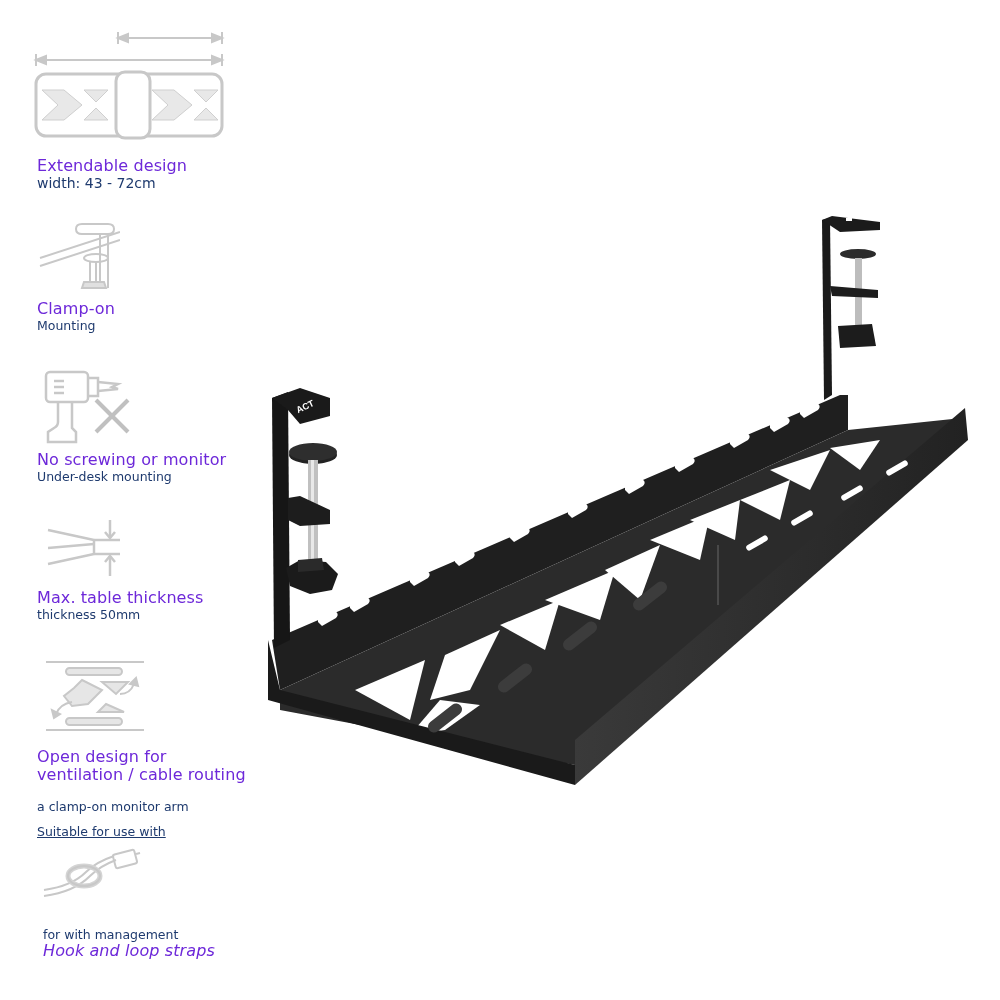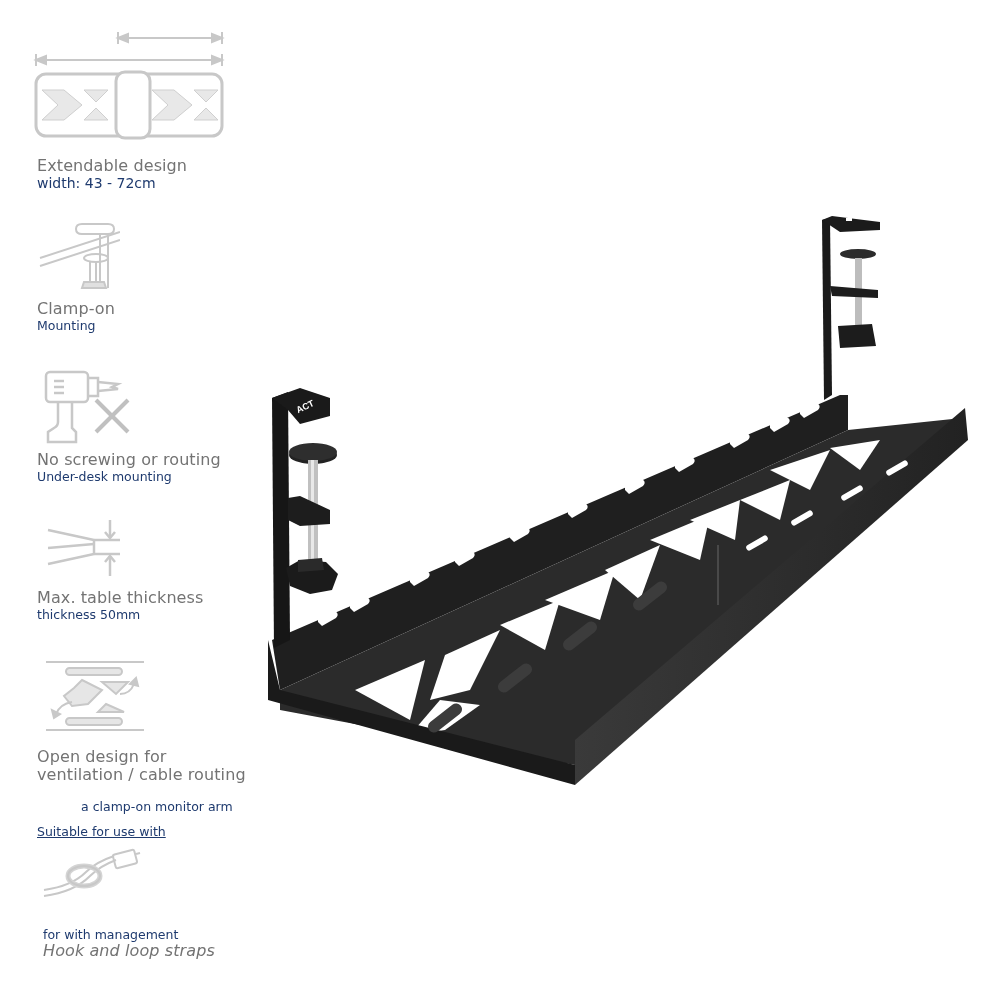--- a/index.html
+++ b/index.html
@@ -1,20 +1,20 @@
 <!DOCTYPE html>
 <html><head>
 <meta charset="utf-8">
 <style>
   html, body { margin: 0; padding: 0; background: #ffffff; }
   body { width: 1000px; height: 1000px; position: relative; overflow: hidden;
          font-family: "DejaVu Sans", "Liberation Sans", sans-serif; }
   .feature { position: absolute; left: 0; width: 260px; }
   .icon { position: absolute; }
-  .title { position: absolute; color: #737373; font-size: 16px; line-height: 18px;
+  .title { position: absolute; color: #6d28d9; font-size: 16px; line-height: 18px;
            font-weight: 500; letter-spacing: 0.1px; white-space: nowrap; }
   .sub { position: absolute; color: #1e3a6e; font-size: 12.5px; line-height: 15px;
          white-space: nowrap; }
   .product { position: absolute; left: 260px; top: 200px; width: 740px; height: 600px; }
 </style>
 </head>
 <body>
 
 <div class="feature">
   <svg class="icon" style="left:32px; top:28px;" width="195" height="112" viewBox="0 0 195 112">
@@ -72,21 +72,21 @@
         <line x1="10" y1="23" x2="20" y2="23"></line>
       <path d="M44 8 h10 v18 h-10"></path>
       <path d="M54 12 l20 2 -6 3 6 2 -20 2"></path>
       <path d="M14 32 v20 q0 4 -4 6 l-6 4 v10 h28 v-10 l-4 -4 v-26"></path>
     </g>
     <g stroke="#c0c0c0" stroke-width="4">
       <line x1="52" y1="30" x2="84" y2="62"></line>
       <line x1="84" y1="30" x2="52" y2="62"></line>
     </g>
   </svg>
-  <div class="title" style="left:37px; top:451px;">No screwing or routing</div>
+  <div class="title" style="left:37px; top:451px;">No screwing or monitor</div>
   <div class="sub" style="left:37px; top:469px;">Under-desk mounting</div>
 </div>
 
 <div class="feature">
   <svg class="icon" style="left:44px; top:518px;" width="80" height="62" viewBox="0 0 80 62">
     <g stroke="#c8c8c8" stroke-width="2.5" fill="none">
       <line x1="4" y1="12" x2="50" y2="22"></line>
       <line x1="4" y1="46" x2="50" y2="36"></line>
       <line x1="4" y1="30" x2="50" y2="26"></line>
       <line x1="50" y1="22" x2="50" y2="36"></line>
@@ -116,21 +116,21 @@
     <g stroke="#c8c8c8" stroke-width="2" fill="none">
       <path d="M76 34 q10 0 14 -10"></path>
       <polygon points="92,18 86,24 94,26" fill="#c8c8c8"></polygon>
       <path d="M28 42 q-12 2 -16 12"></path>
       <polygon points="10,58 8,50 16,54" fill="#c8c8c8"></polygon>
     </g>
   </svg>
   <div class="title" style="left:37px; top:748px;">Open design for</div>
   <div class="title" style="left:37px; top:766px;">ventilation / cable routing</div>
   <div class="sub" style="left:37px; top:824px;text-decoration:underline;">Suitable for use with</div>
-  <div class="sub" style="left:37px; top:799px;margin-left:44px;">a clamp-on monitor arm</div>
+  <div class="sub" style="left:37px; top:799px;">a clamp-on monitor arm</div>
 </div>
 
 <div class="feature">
   <svg class="icon" style="left:42px; top:848px;" width="100" height="52" viewBox="0 0 100 52">
     <g stroke="#c8c8c8" stroke-width="2" fill="none">
       <path d="M2 48 q30 -4 46 -20 q10 -10 26 -16"></path>
       <path d="M2 42 q28 -4 42 -18 q10 -10 28 -16"></path>
       <ellipse cx="42" cy="28" rx="16" ry="10" stroke-width="5" stroke="#d4d4d4"></ellipse>
       <ellipse cx="42" cy="28" rx="16" ry="10"></ellipse>
       <rect x="72" y="4" width="22" height="14" rx="2" transform="rotate(-15 83 11)"></rect>

